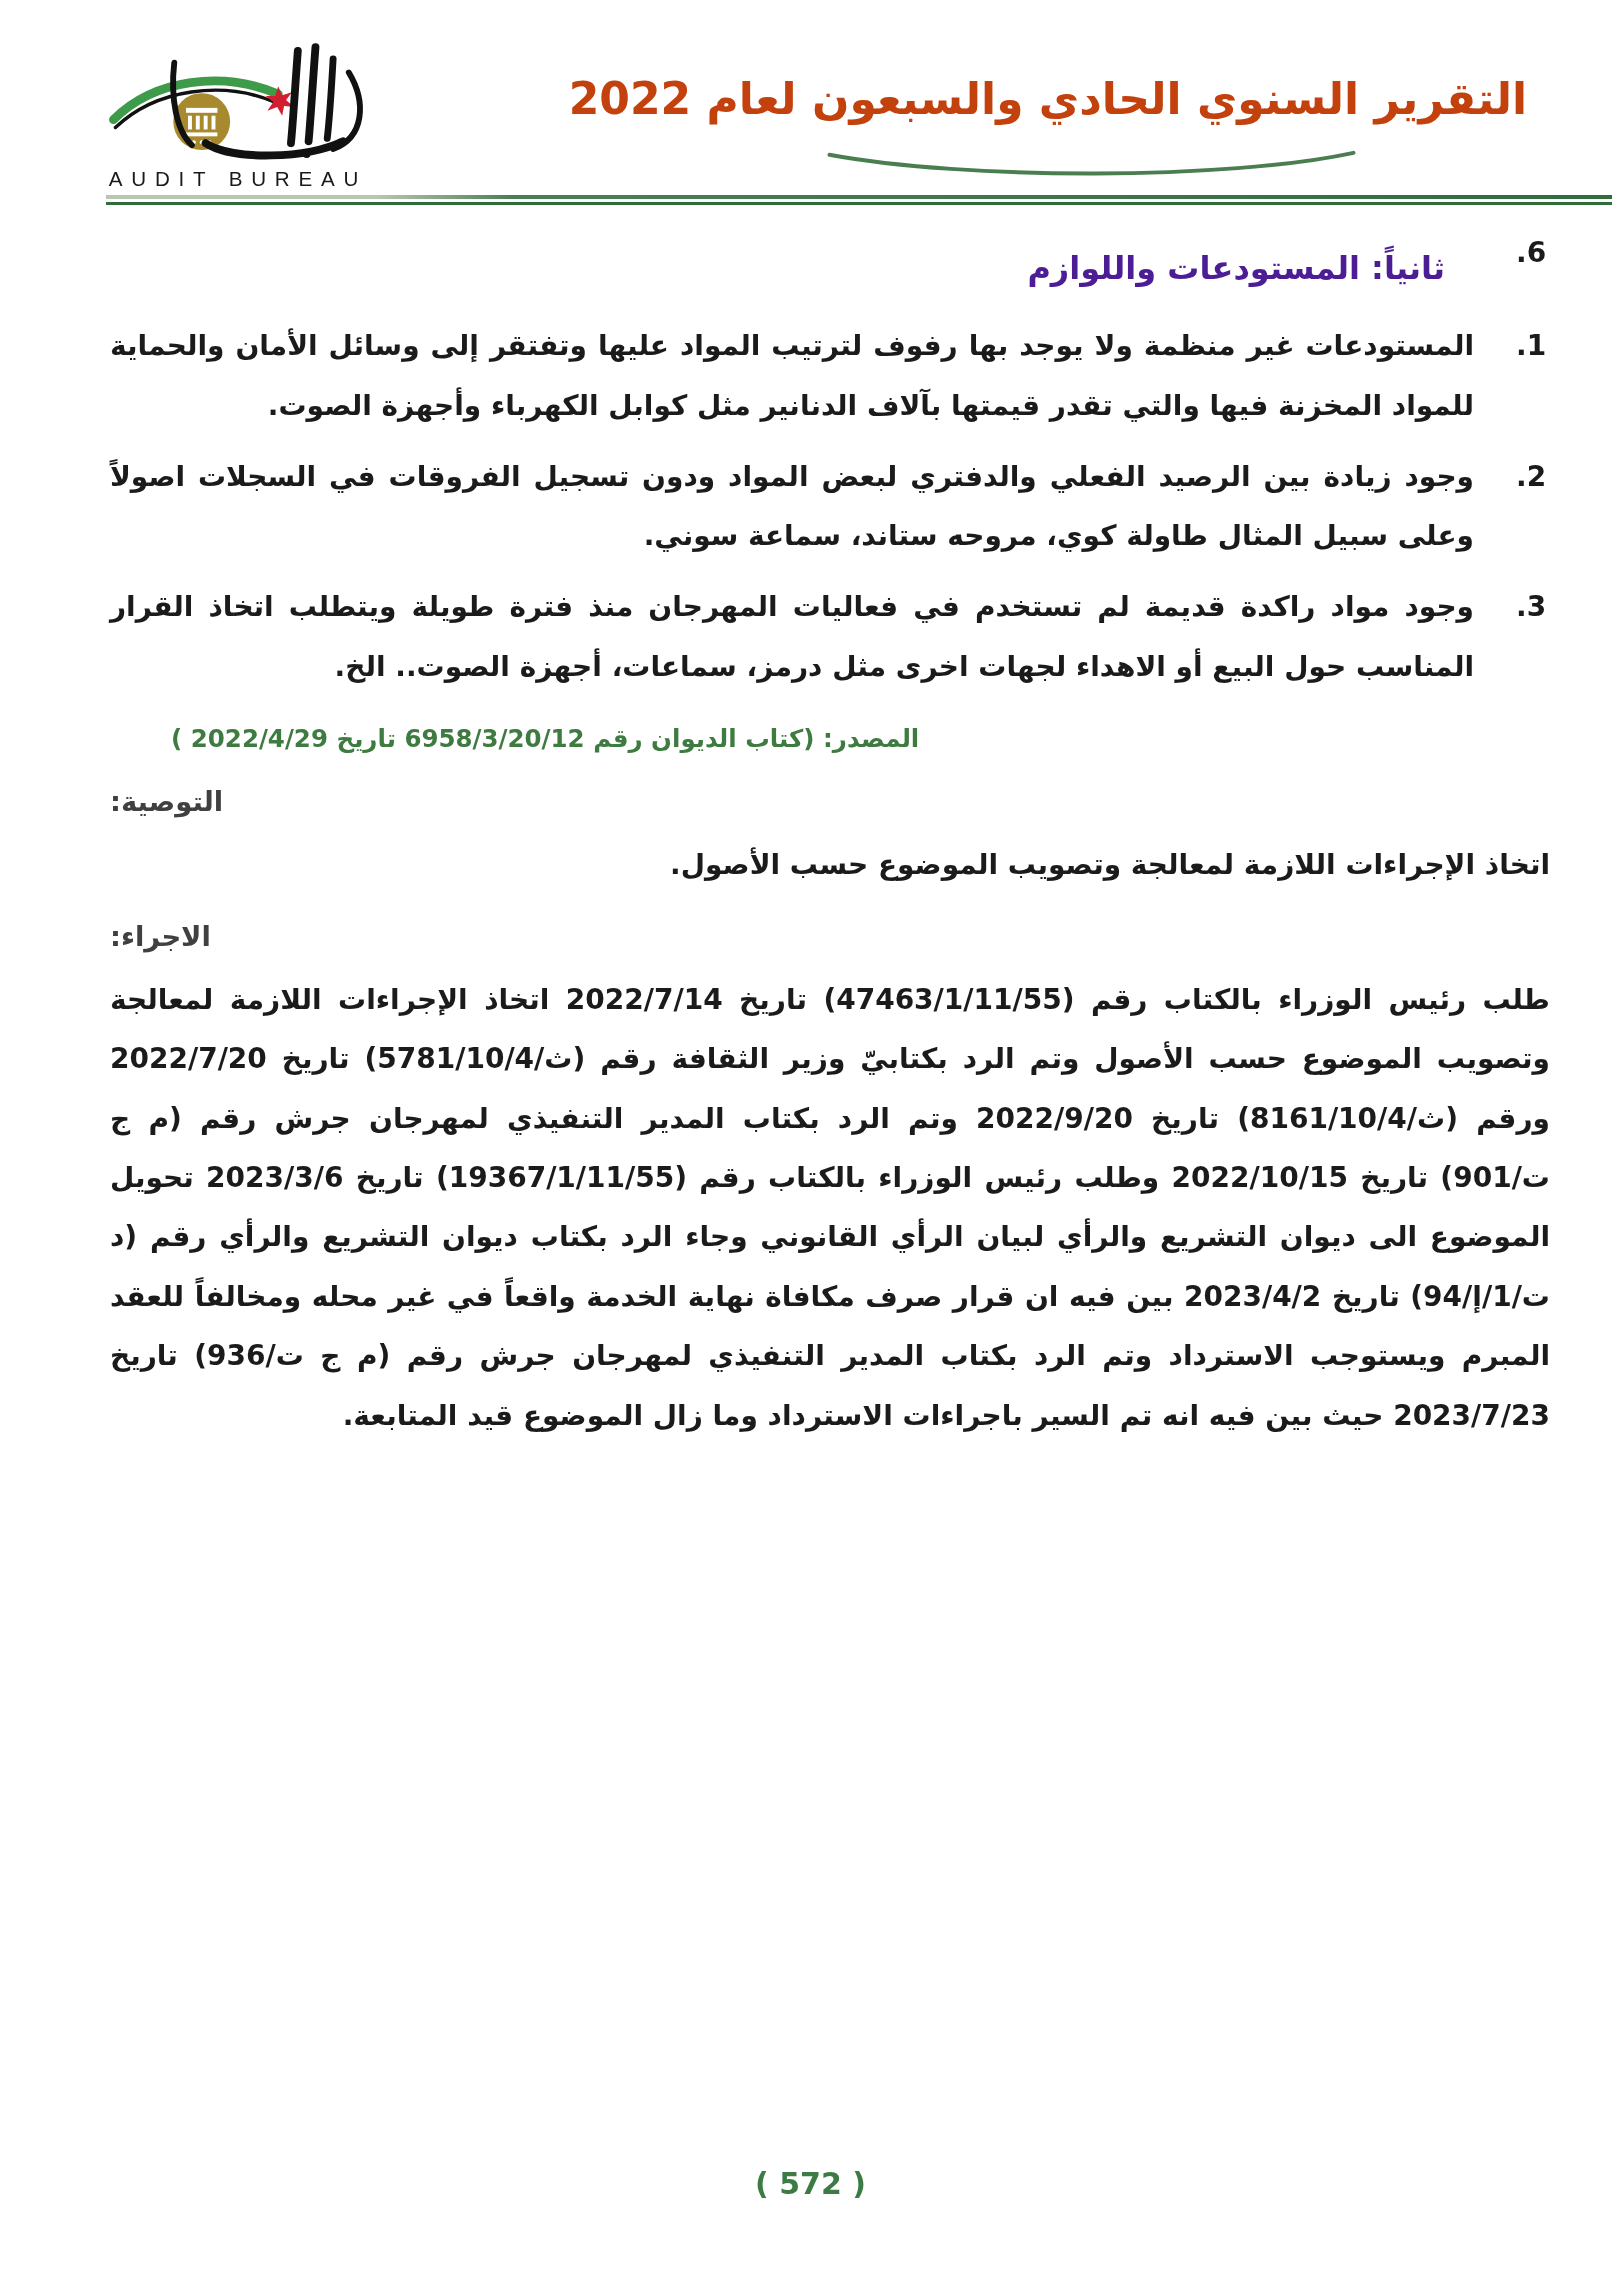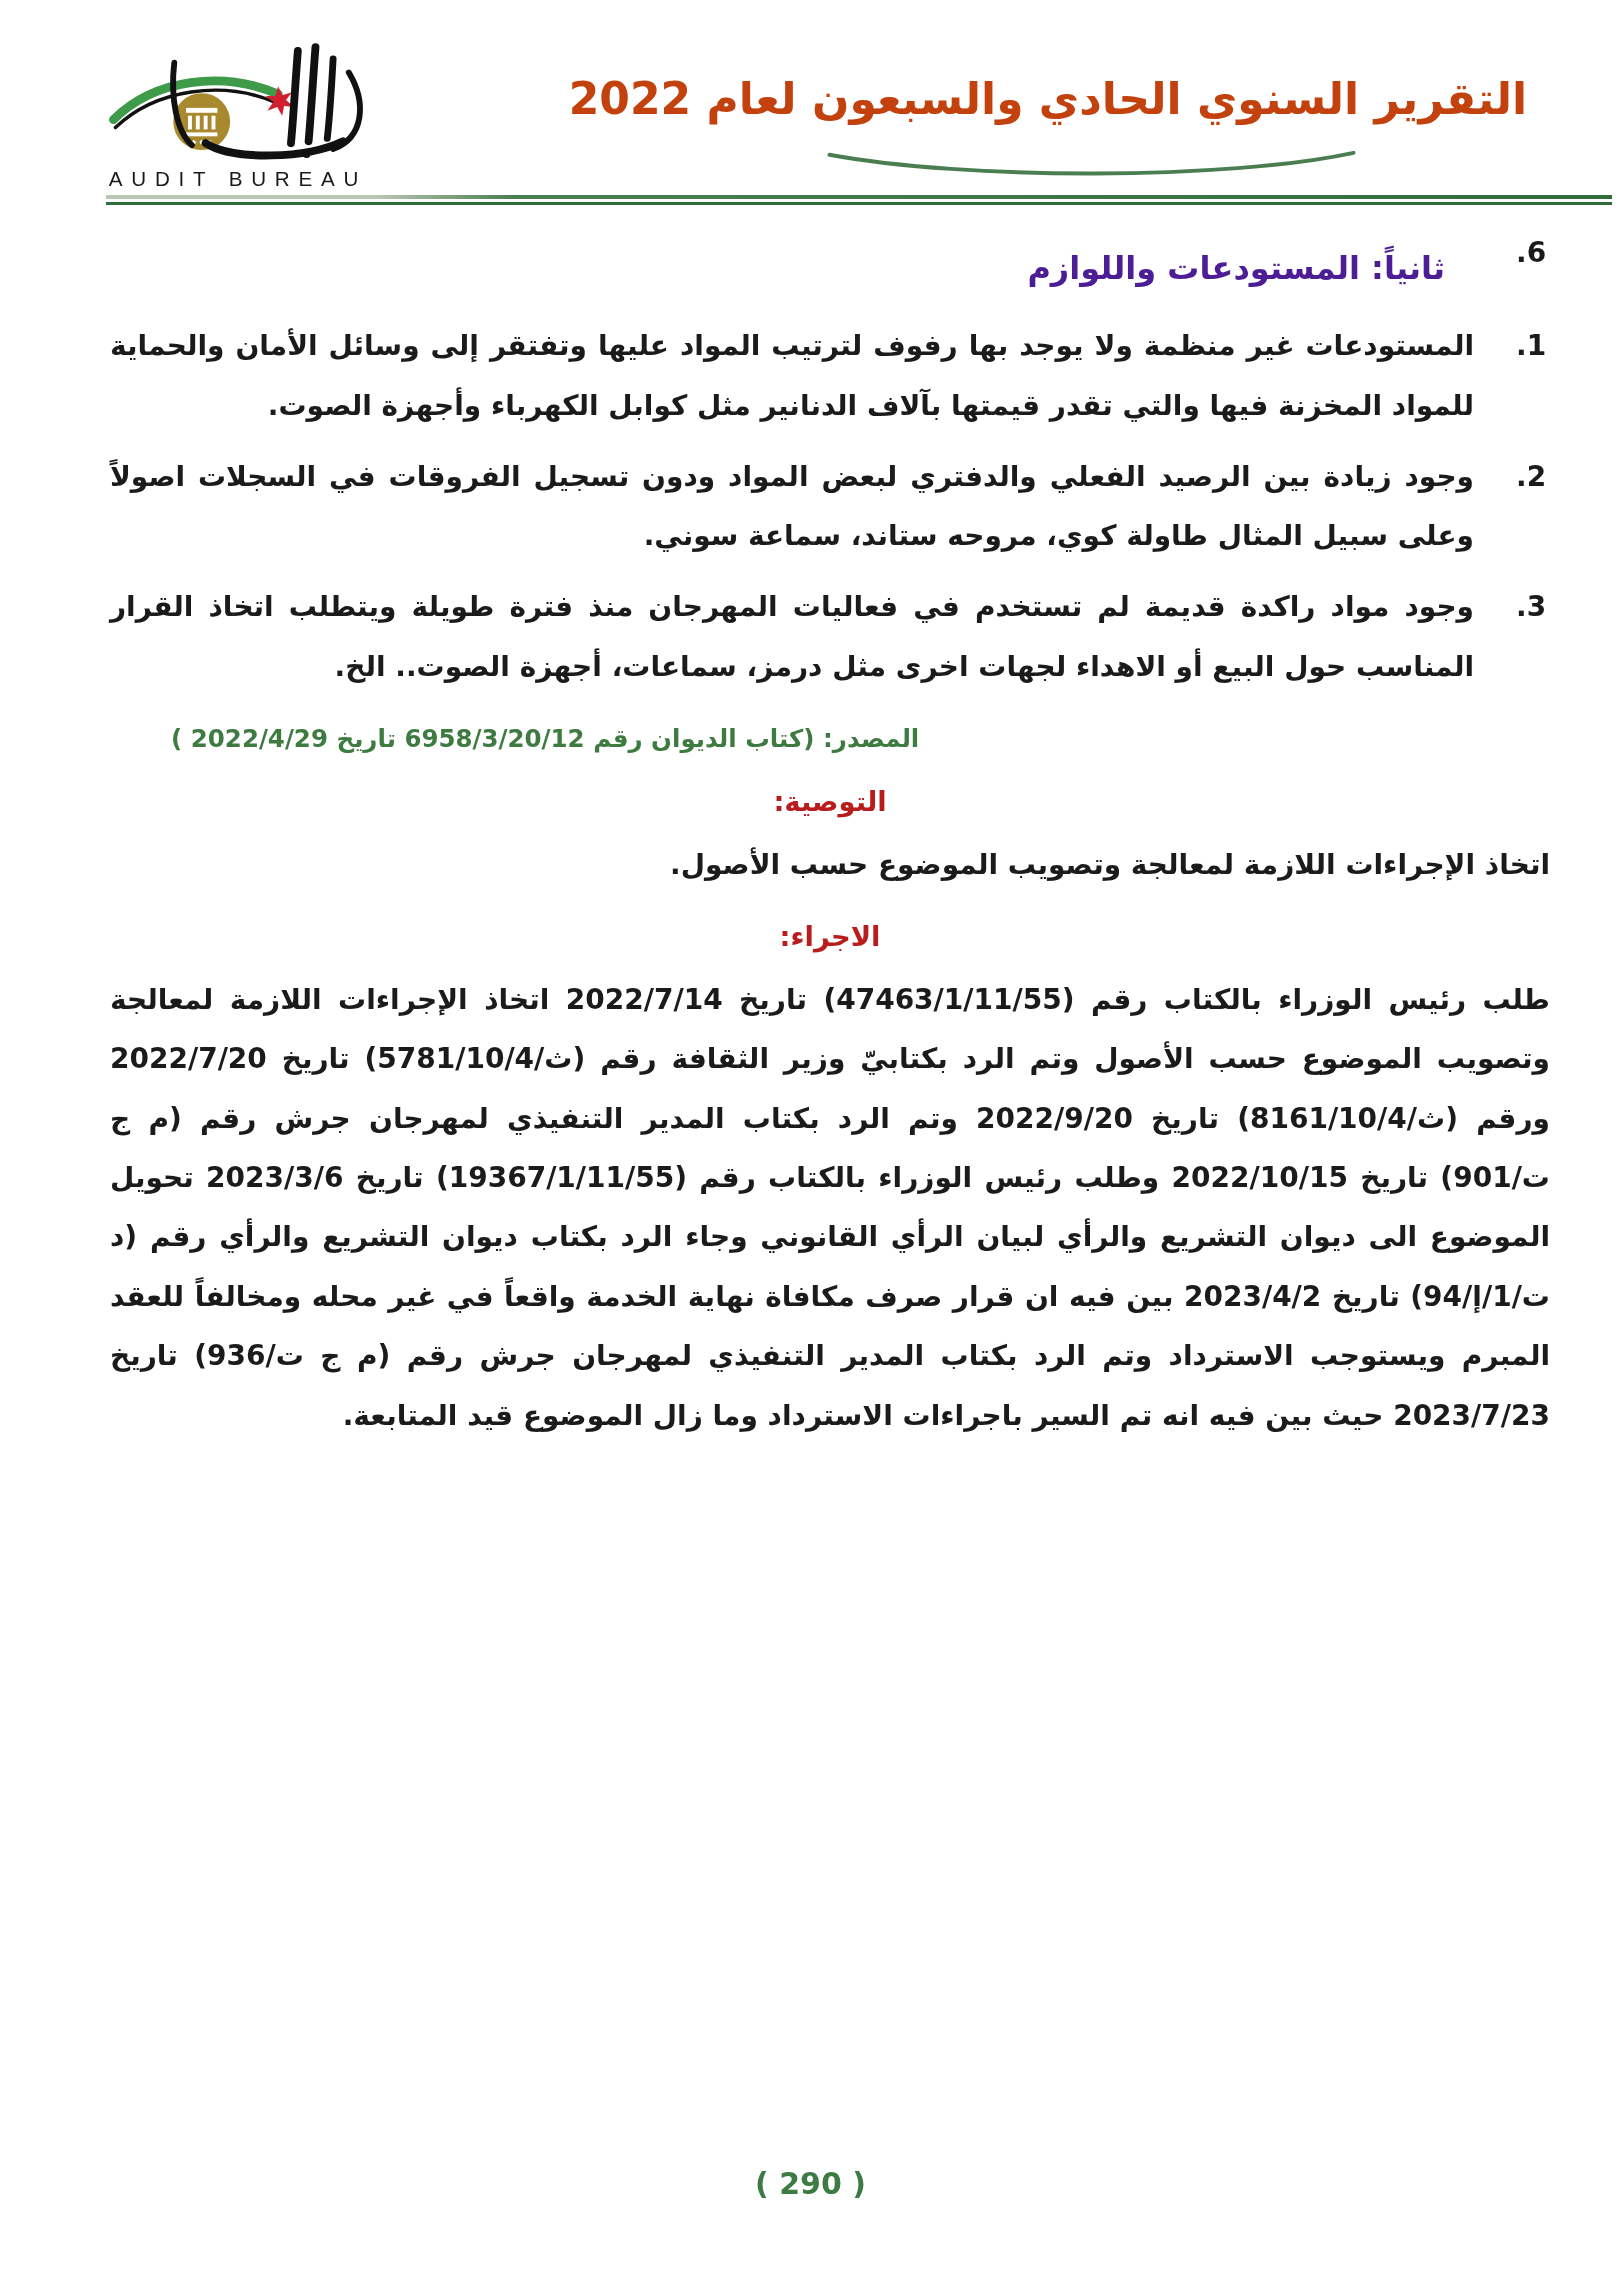--- a/index.html
+++ b/index.html
@@ -21,21 +21,21 @@
   .rule .l2{height:2.9px;background:#2f6d3b;}
 
   
   .content{position:absolute;top:223px;left:110px;right:71px;direction:rtl;
            text-align:justify;color:#1b1b1b;font-size:28px;font-weight:700;line-height:2.12;}
   .item{position:relative;padding-right:76px;margin-bottom:11.8px;}
   .item .num{position:absolute;right:3.9px;top:0;}
   .section-heading{color:#4c1d95;font-size:32px;margin:9.8px 105px 13.7px 0;text-align:right;}
   .source-line{color:#3e7b40;font-size:24.5px;direction:rtl;text-align:left;
                padding-left:61px;margin:21.6px 0 7.8px 0;line-height:1.7;}
-  .green-heading{color:#b91c1c;font-size:27.4px;margin:13.7px 0 3.9px 0;text-align:center;}
+  .green-heading{color:#404040;font-size:27.4px;margin:13.7px 0 3.9px 0;text-align:left;}
   .plain-par{margin:0 0 5.9px 0;}
 
   
   .pageno{position:absolute;top:2166px;left:0;width:100%;text-align:center;
           color:#3d7b44;font-size:30px;font-weight:bold;}
 </style>
 </head>
 <body>
 
 <div class="page">
@@ -111,16 +111,16 @@
     <div class="source-line">المصدر: (كتاب الديوان رقم 6958/3/20/12 تاريخ 2022/4/29 )</div>
 
     <div class="green-heading">التوصية:</div>
     <div class="plain-par">اتخاذ الإجراءات اللازمة لمعالجة وتصويب الموضوع حسب الأصول.</div>
 
     <div class="green-heading">الاجراء:</div>
     <div class="plain-par">طلب رئيس الوزراء بالكتاب رقم (47463/1/11/55) تاريخ 2022/7/14 اتخاذ الإجراءات اللازمة لمعالجة وتصويب الموضوع حسب الأصول وتم الرد بكتابيّ وزير الثقافة رقم (ث/5781/10/4) تاريخ 2022/7/20 ورقم (ث/8161/10/4) تاريخ 2022/9/20 وتم الرد بكتاب المدير التنفيذي لمهرجان جرش رقم (م ج ت/901) تاريخ 2022/10/15 وطلب رئيس الوزراء بالكتاب رقم (19367/1/11/55) تاريخ 2023/3/6 تحويل الموضوع الى ديوان التشريع والرأي لبيان الرأي القانوني وجاء الرد بكتاب ديوان التشريع والرأي رقم (د ت/1/إ/94) تاريخ 2023/4/2 بين فيه ان قرار صرف مكافاة نهاية الخدمة واقعاً في غير محله ومخالفاً للعقد المبرم ويستوجب الاسترداد وتم الرد بكتاب المدير التنفيذي لمهرجان جرش رقم (م ج ت/936) تاريخ 2023/7/23 حيث بين فيه انه تم السير باجراءات الاسترداد وما زال الموضوع قيد المتابعة.</div>
 
   </div>
 
-  <div class="pageno">( 290 )</div>
+  <div class="pageno">( 572 )</div>
 
 </div>
 
 
 </body></html>

